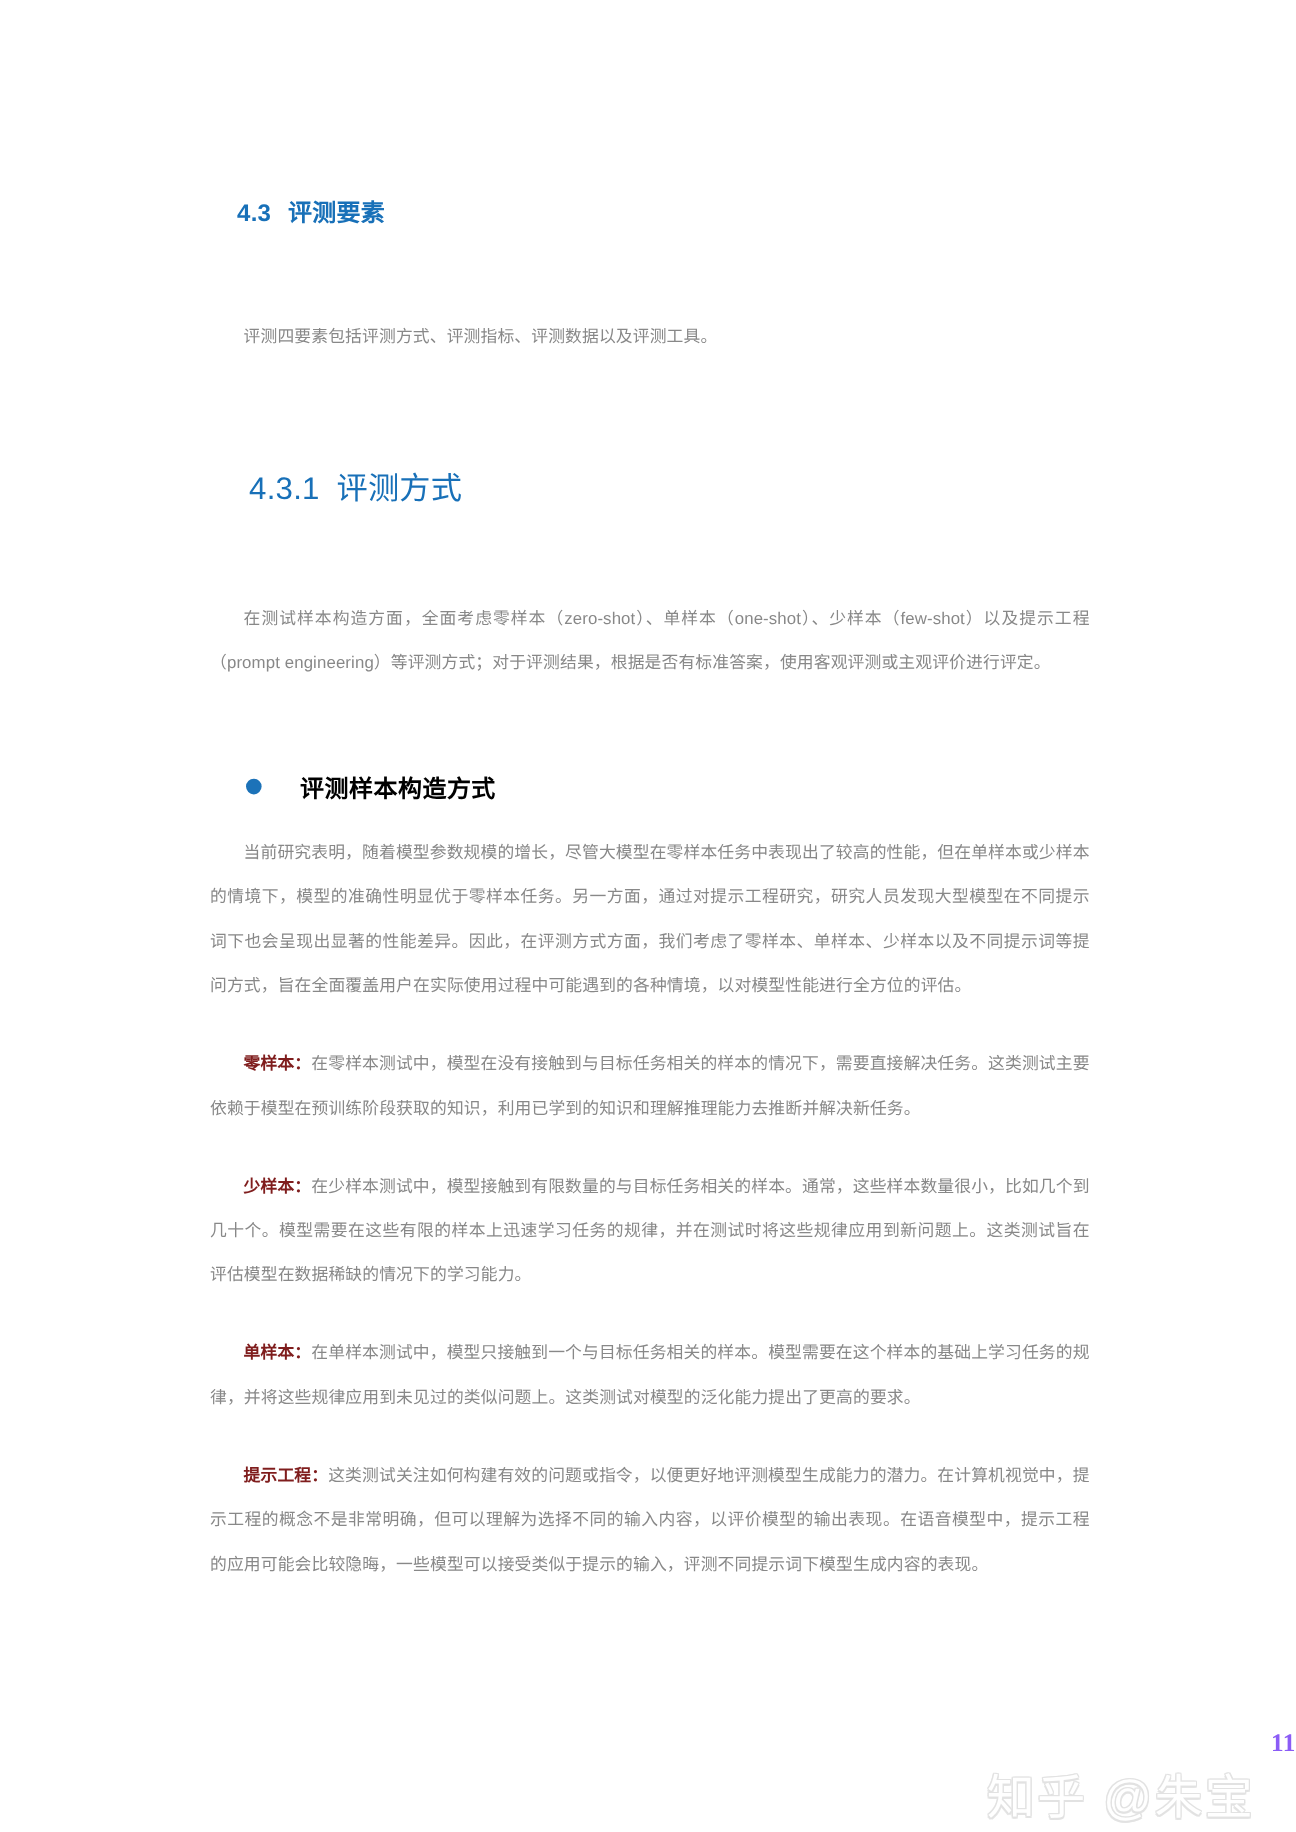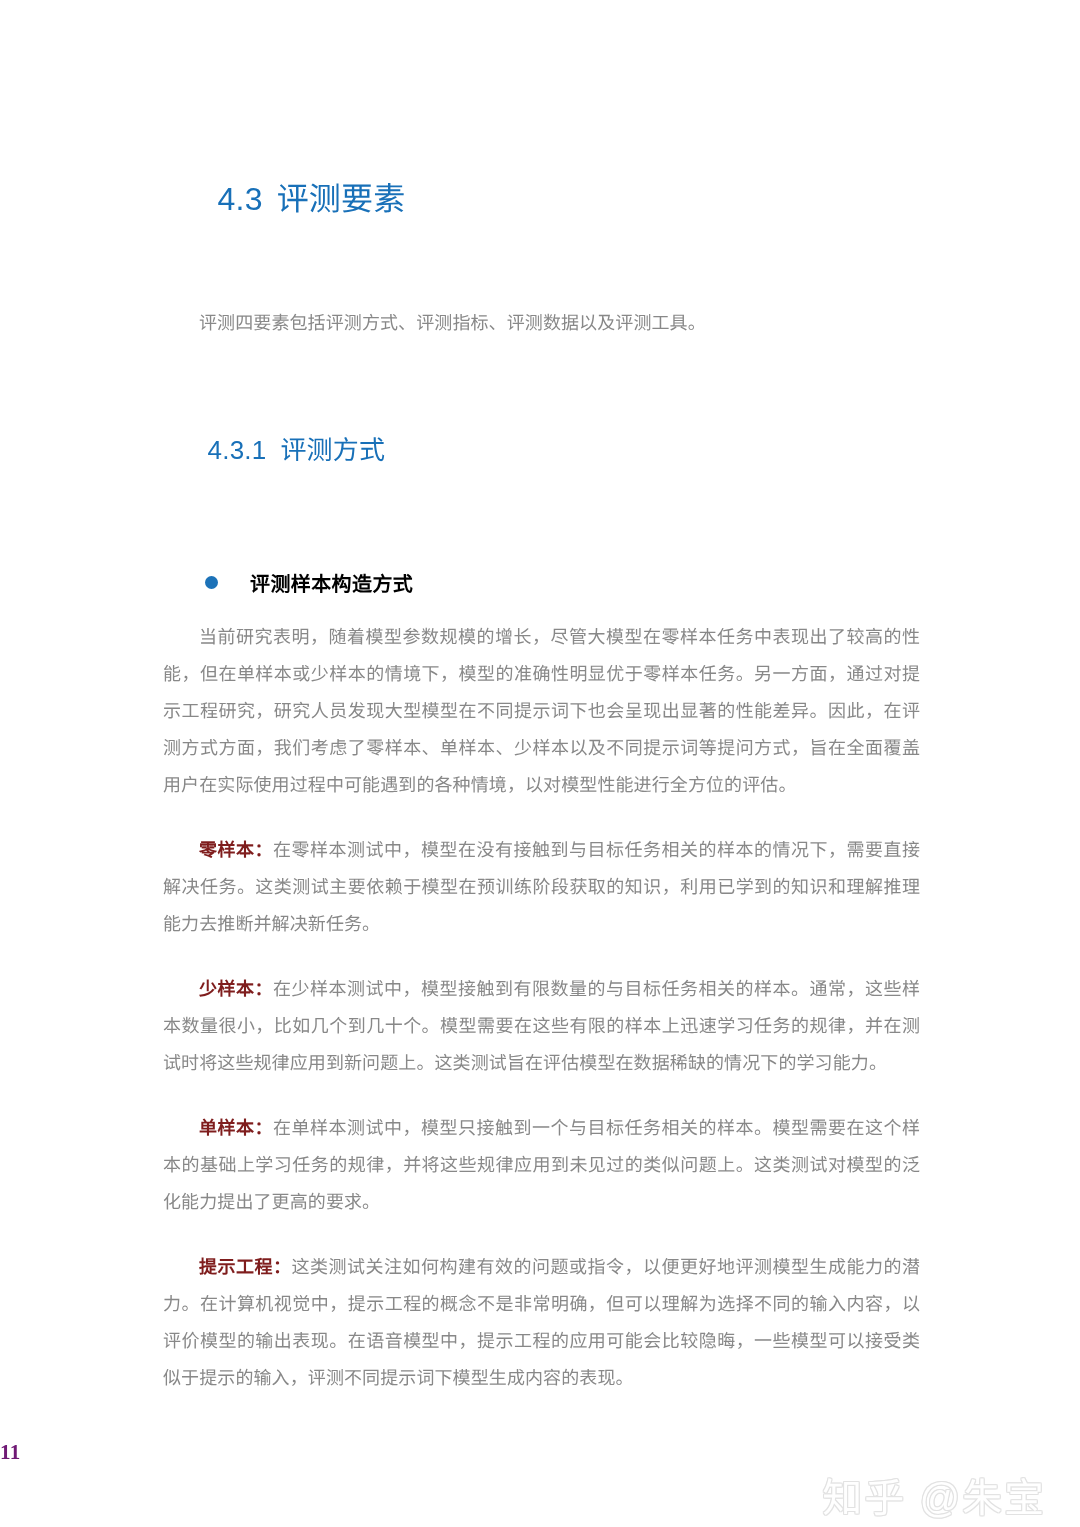--- a/index.html
+++ b/index.html
@@ -27,22 +27,22 @@
   .content {
     position: absolute;
     left: 163px;
     top: 0;
     width: 757px;   
   }
 
   
   .h2 {
     color: #1870b8;
-    font-size: 32px;
-    font-weight: 400;
+    font-size: 20px;
+    font-weight: 700;
     letter-spacing: 0.2px;
     line-height: 1.2;
     margin: 0;
     white-space: pre;
   }
 
   .h2 .num { margin-right: 14px; }
 
   .h3 {
     color: #1870b8;
@@ -52,25 +52,25 @@
     line-height: 1.2;
     margin: 0;
     white-space: pre;
   }
 
   .h3 .num { margin-right: 14px; }
 
   
   .para {
     color: #888888;
-    font-size: 18px;
+    font-size: 14px;
     line-height: 37px;
     text-align: justify;
     text-justify: inter-ideograph;
-    margin: 0;
+    margin: 12px;
     letter-spacing: 0.1px;
   }
 
   .para.indent { text-indent: 2em; }
 
   .para .lead {
     color: #7f1d1d;
     font-weight: 700;
   }
 
@@ -98,22 +98,22 @@
     letter-spacing: 0.4px;
     white-space: nowrap;
   }
 
   
   .page-number {
     position: absolute;
     left: 0;
     right: 0;
     top: 1440px;
-    text-align: left;
-    color: #701a75;
+    text-align: right;
+    color: #8b5cf6;
     font-family: "Liberation Serif", "DejaVu Serif", serif;
     font-size: 21px;
     font-weight: 700;
     letter-spacing: 0.5px;
   }
 
   .watermark {
     position: absolute;
     right: 34px;
     top: 1466px;
@@ -143,20 +143,21 @@
     <h2 class="h2" style="margin-top:142px;">
       <span class="num">4.3</span><span>评测要素</span>
     </h2>
 
     <p class="para indent" style="margin-top:48px;">评测四要素包括评测方式、评测指标、评测数据以及评测工具。</p>
 
     <h3 class="h3" style="margin-top:62px;">
       <span class="num">4.3.1</span><span>评测方式</span>
     </h3>
 
+    <p class="para indent" style="margin-top:42px;">在测试样本构造方面，全面考虑零样本（zero-shot）、单样本（one-shot）、少样本（few-shot）以及提示工程（prompt engineering）等评测方式；对于评测结果，根据是否有标准答案，使用客观评测或主观评价进行评定。</p>
 
     <div class="bullet-row" style="margin-top:70px;">
       <span class="bullet-dot"></span>
       <span class="bullet-label">评测样本构造方式</span>
     </div>
 
     <p class="para indent" style="margin-top:22px;">当前研究表明，随着模型参数规模的增长，尽管大模型在零样本任务中表现出了较高的性能，但在单样本或少样本的情境下，模型的准确性明显优于零样本任务。另一方面，通过对提示工程研究，研究人员发现大型模型在不同提示词下也会呈现出显著的性能差异。因此，在评测方式方面，我们考虑了零样本、单样本、少样本以及不同提示词等提问方式，旨在全面覆盖用户在实际使用过程中可能遇到的各种情境，以对模型性能进行全方位的评估。</p>
 
     <p class="para indent" style="margin-top:28px;">
       <span class="lead">零样本：</span><span>在零样本测试中，模型在没有接触到与目标任务相关的样本的情况下，需要直接解决任务。这类测试主要依赖于模型在预训练阶段获取的知识，利用已学到的知识和理解推理能力去推断并解决新任务。</span>

